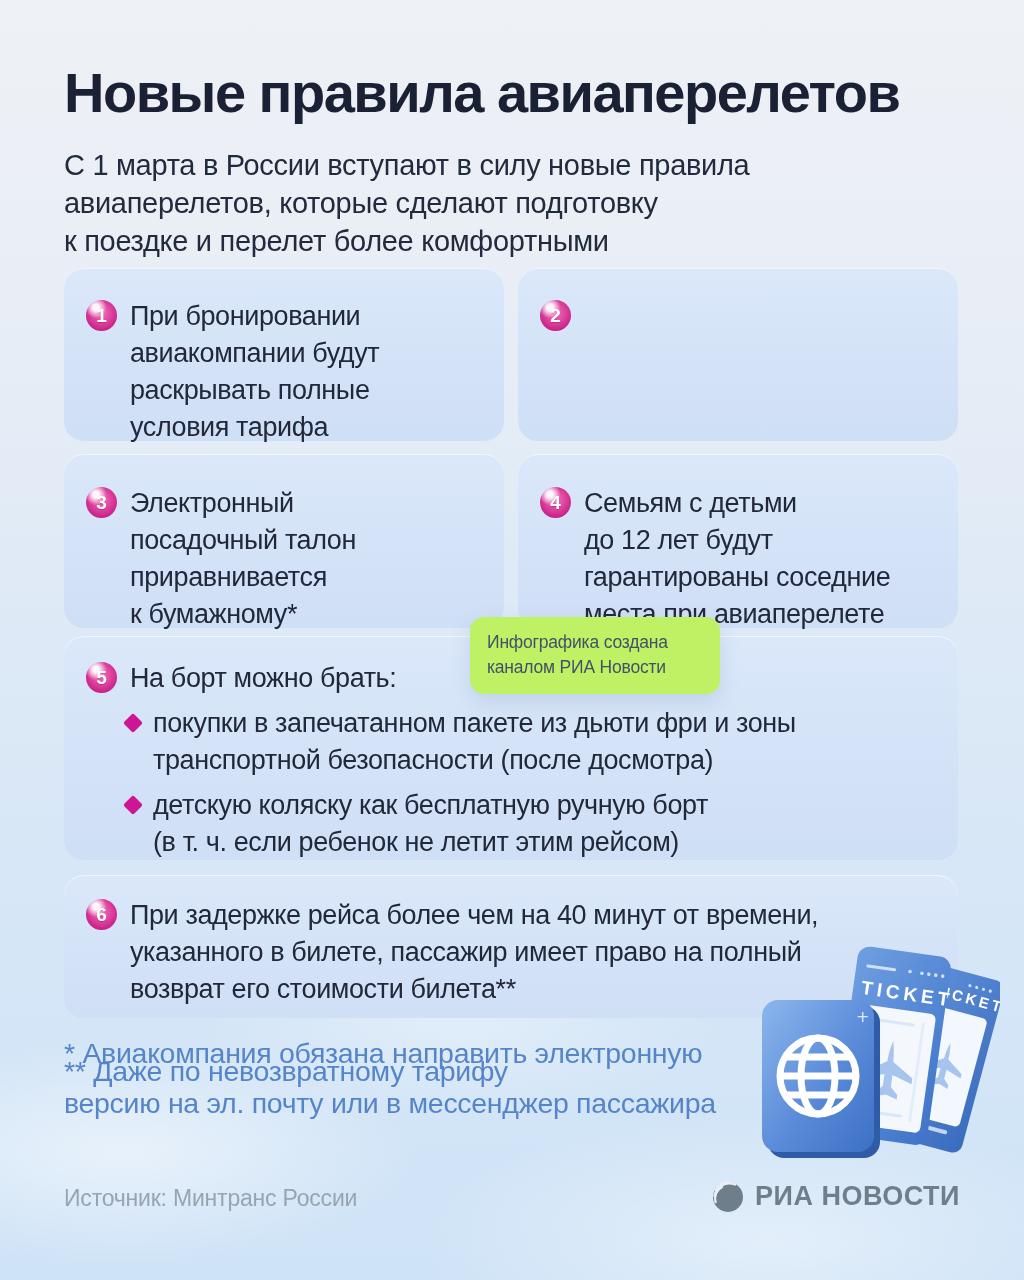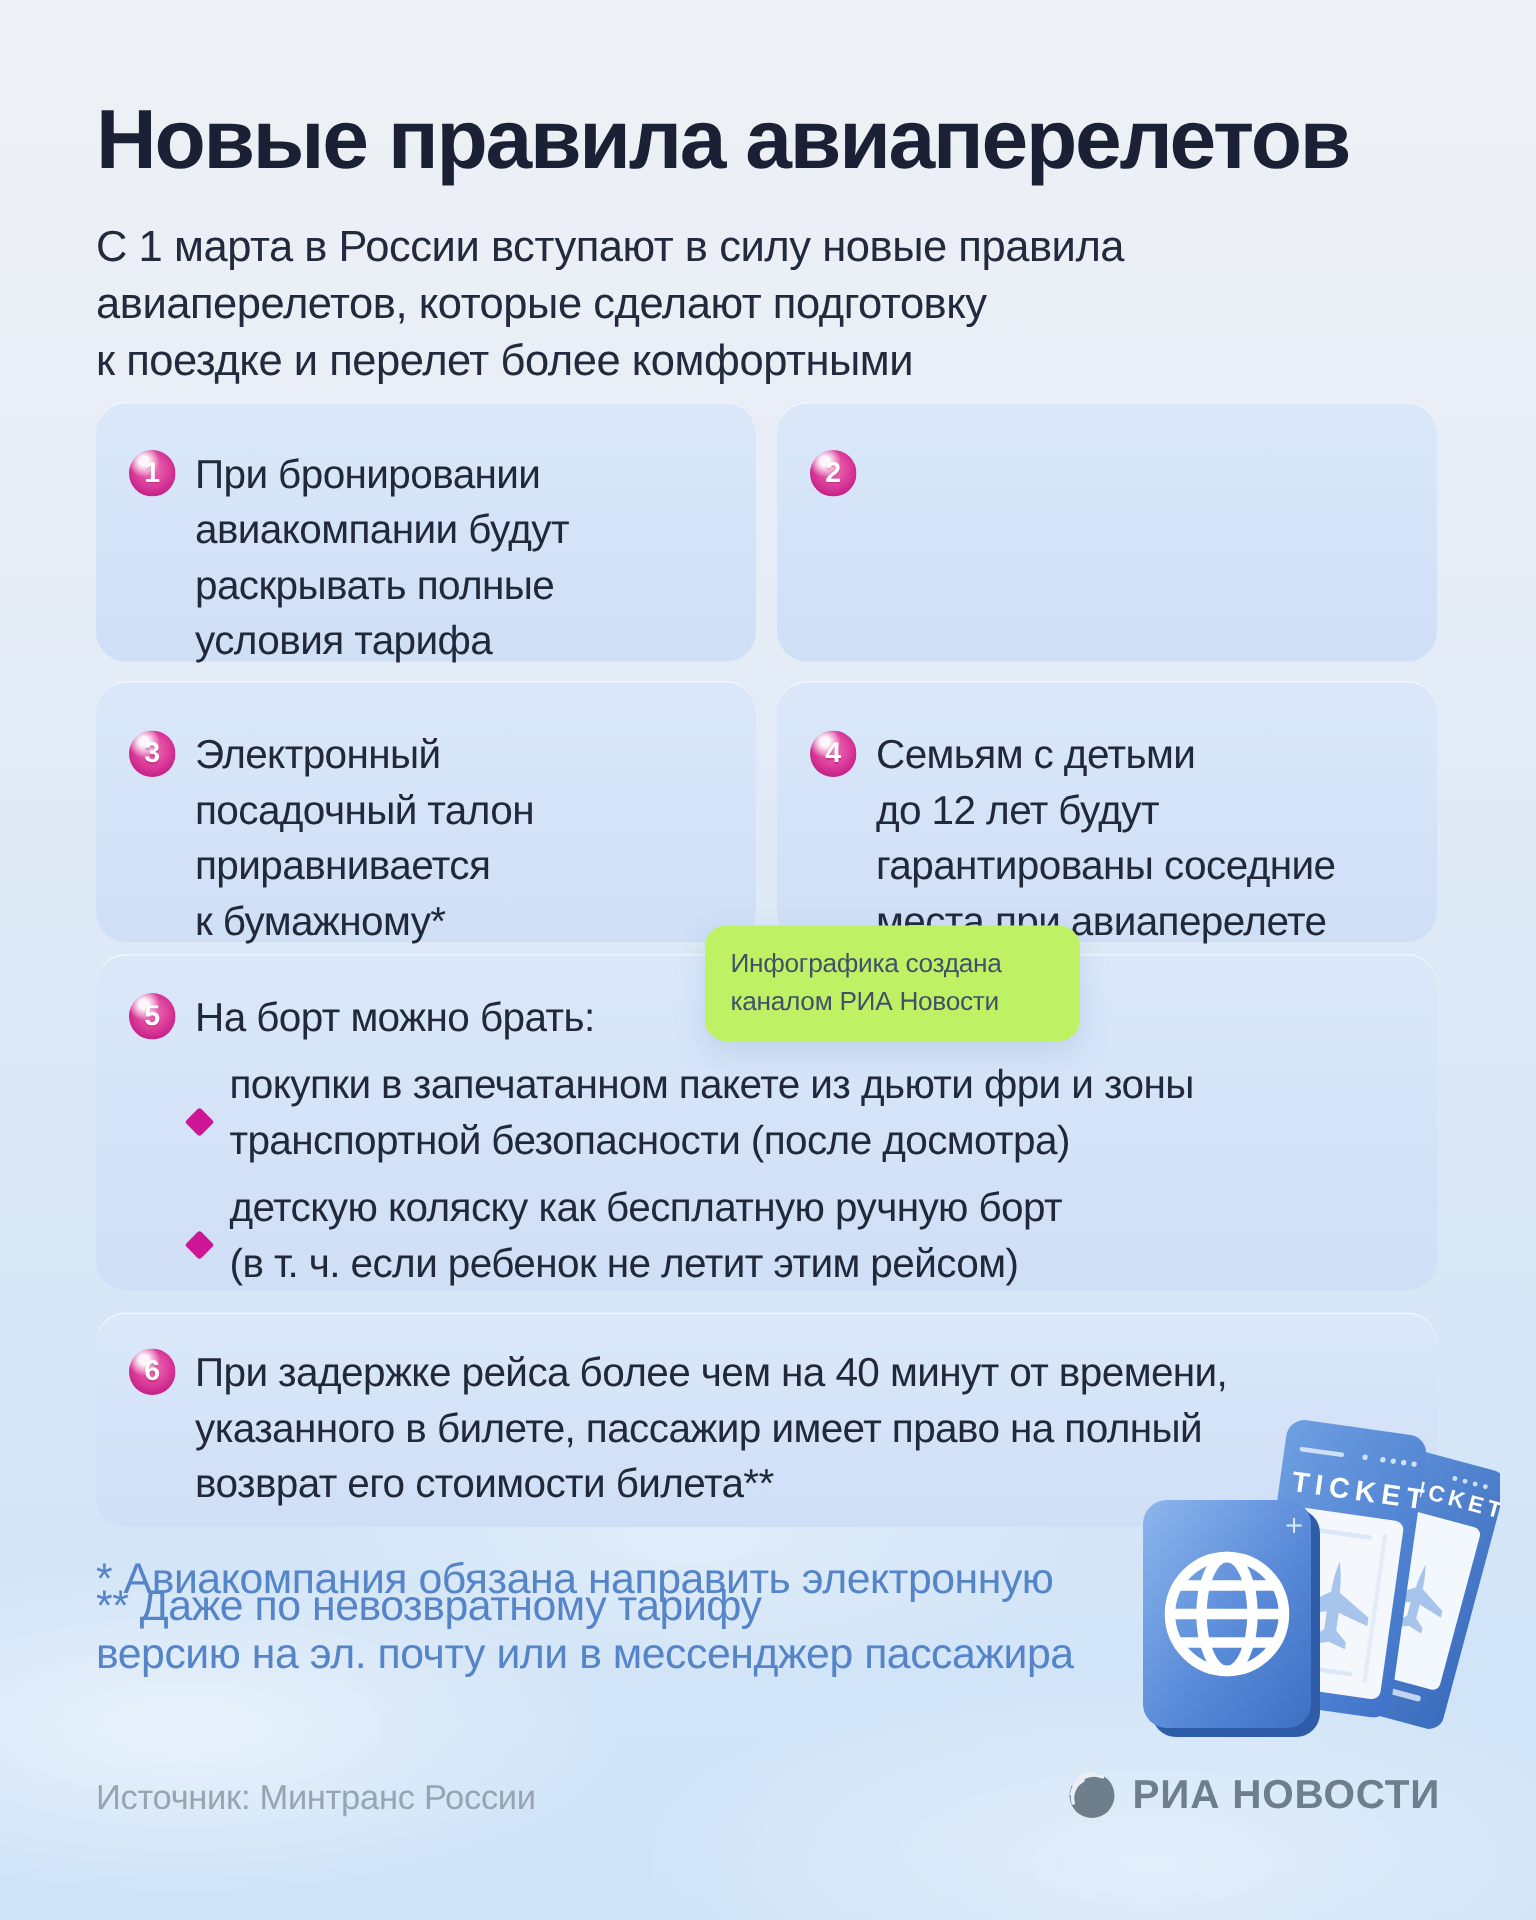--- a/index.html
+++ b/index.html
@@ -44,21 +44,21 @@
     background:
       radial-gradient(circle at 32% 24%, rgba(255,255,255,.95) 0 10%, rgba(255,255,255,0) 34%),
       radial-gradient(circle at 50% 42%, #ee74b8 0%, #dd3f9c 45%, #c21d84 78%, #a81370 100%);
     color:#ffffff;font-size:19px;font-weight:700;line-height:31px;text-align:center;
     text-shadow:0 1px 1px rgba(140,10,90,.4);
   }
   .card-text{
     font-size:27px;color:#212839;line-height:37px;letter-spacing:-0.4px;
   }
   .bullets{margin:8px 0 0 40px;}
-  .bullet{display:flex;align-items:center;margin-bottom:8px;}
+  .bullet{display:flex;align-items:flex-start;margin-bottom:8px;}
   .diamond{
     flex:0 0 auto;width:14px;height:14px;margin:11px 13px 0 0;border-radius:2px;
     background:#cd1695;transform:rotate(45deg);
   }
 
   
   .tooltip{
     position:absolute;left:470px;top:617px;width:250px;box-sizing:border-box;
     background:#bef264;border-radius:14px;padding:13px 17px 14px 17px;
     box-shadow:0 8px 20px rgba(110,140,180,.22);

